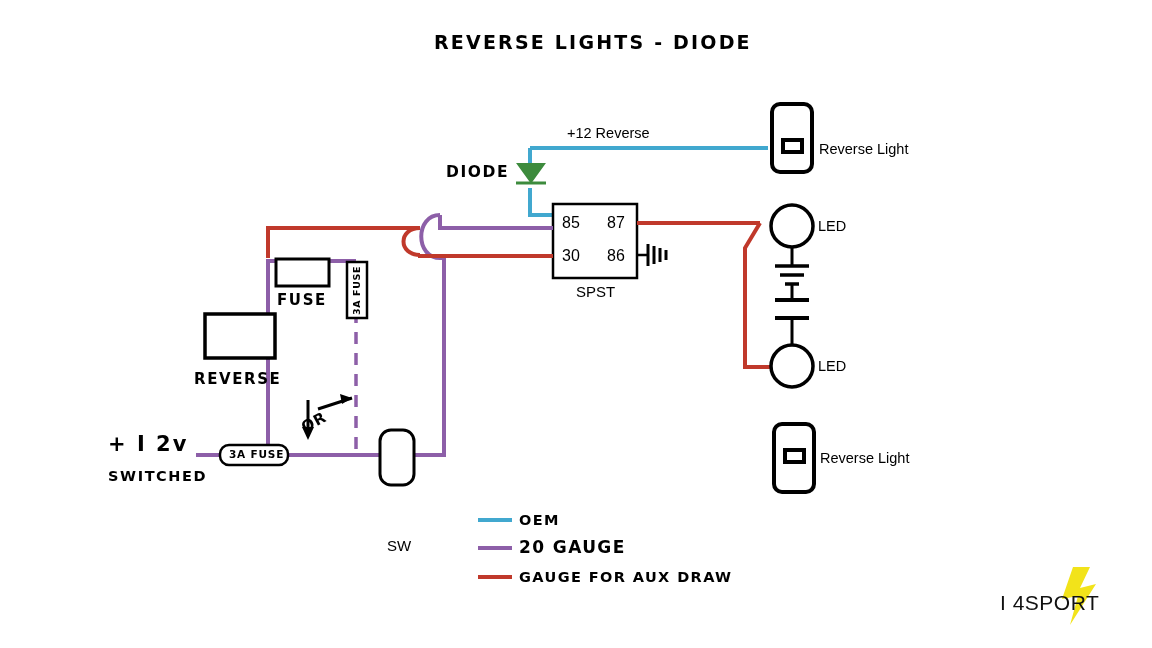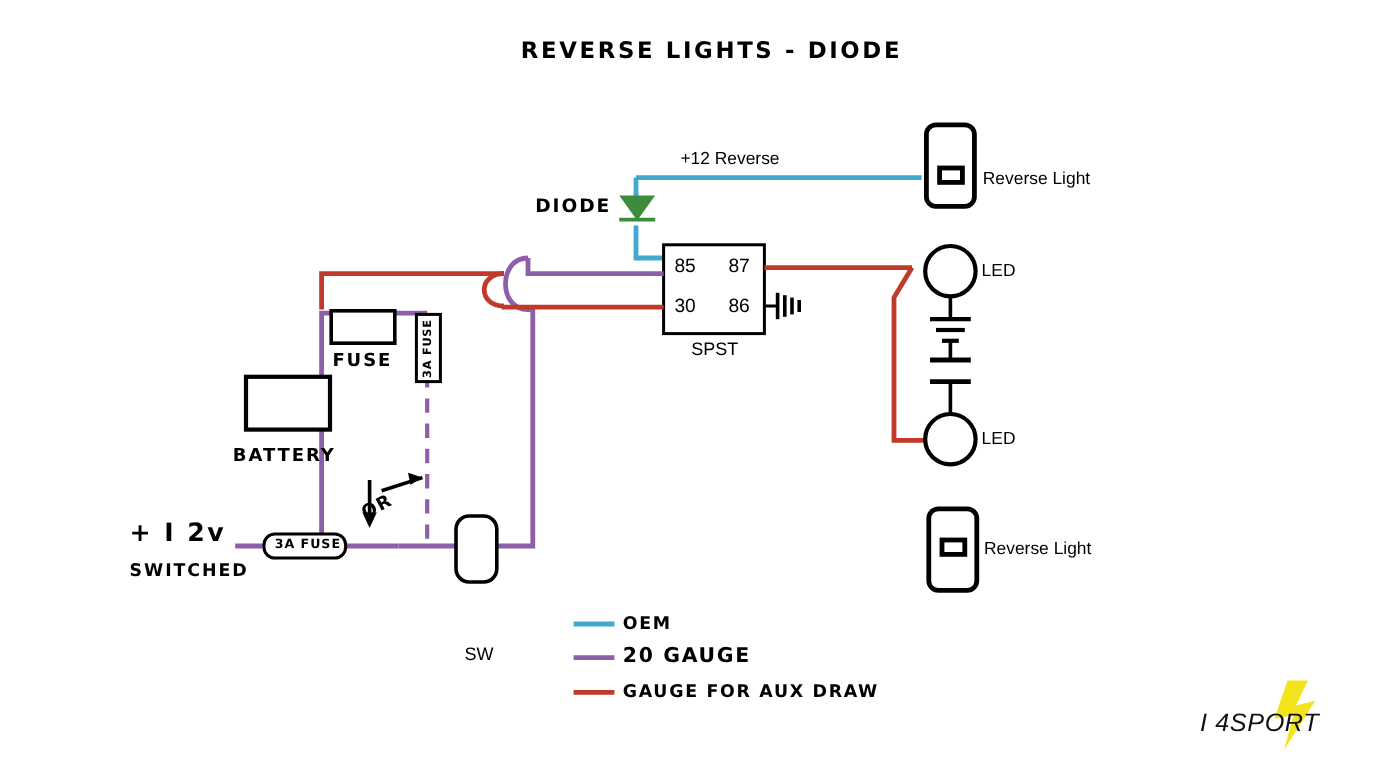--- a/index.html
+++ b/index.html
@@ -54,21 +54,20 @@
     font-weight: bold;
     letter-spacing: 1.4px;
     font-size: 14.5px;
     text-align: right;
   }
   .watermark {
     font-size: 21px;
     letter-spacing: 0.5px;
     font-family: "Liberation Sans", sans-serif;
     color: #111;
-    font-style: italic;
   }
   .or-rot {
     font-weight: bold;
     font-size: 15px;
     letter-spacing: 1px;
     transform: rotate(-28deg);
     transform-origin: left top;
   }
 </style>
 </head>
@@ -217,21 +216,21 @@
   <div class="lbl plain" style="left:607px; top:215px; font-size:16px;">87</div>
   <div class="lbl plain" style="left:562px; top:248px; font-size:16px;">30</div>
   <div class="lbl plain" style="left:607px; top:248px; font-size:16px;">86</div>
 
   <div class="lbl plain" style="left:576px; top:284px; font-size:15px;text-align:center;">SPST</div>
 
   <div class="lbl bold-sp" style="left:277px; top:293px; font-size:15px;">FUSE</div>
 
   <div class="lbl vert" style="left:352px; top:315px;">3A FUSE</div>
 
-  <div class="lbl bold-sp" style="left:194px; top:372px; font-size:15px;">BATTERY</div>
+  <div class="lbl bold-sp" style="left:194px; top:372px; font-size:15px;">REVERSE</div>
 
   <div class="lbl bold-sp" style="left:108px; top:434px; font-size:21px; letter-spacing:2px;">+ I 2v</div>
 
   <div class="lbl bold-sp" style="left:108px; top:469px; font-size:14.5px;">SWITCHED</div>
 
   <div class="lbl" style="left:229px; top:449px; font-size:10.5px; font-weight:bold; letter-spacing:0.8px;">3A FUSE</div>
 
   <div class="lbl or-rot" style="left:299px; top:422px;">OR</div>
 
   <div class="lbl plain" style="left:387px; top:491px; font-size:15px;margin-top:47px;">SW</div>

